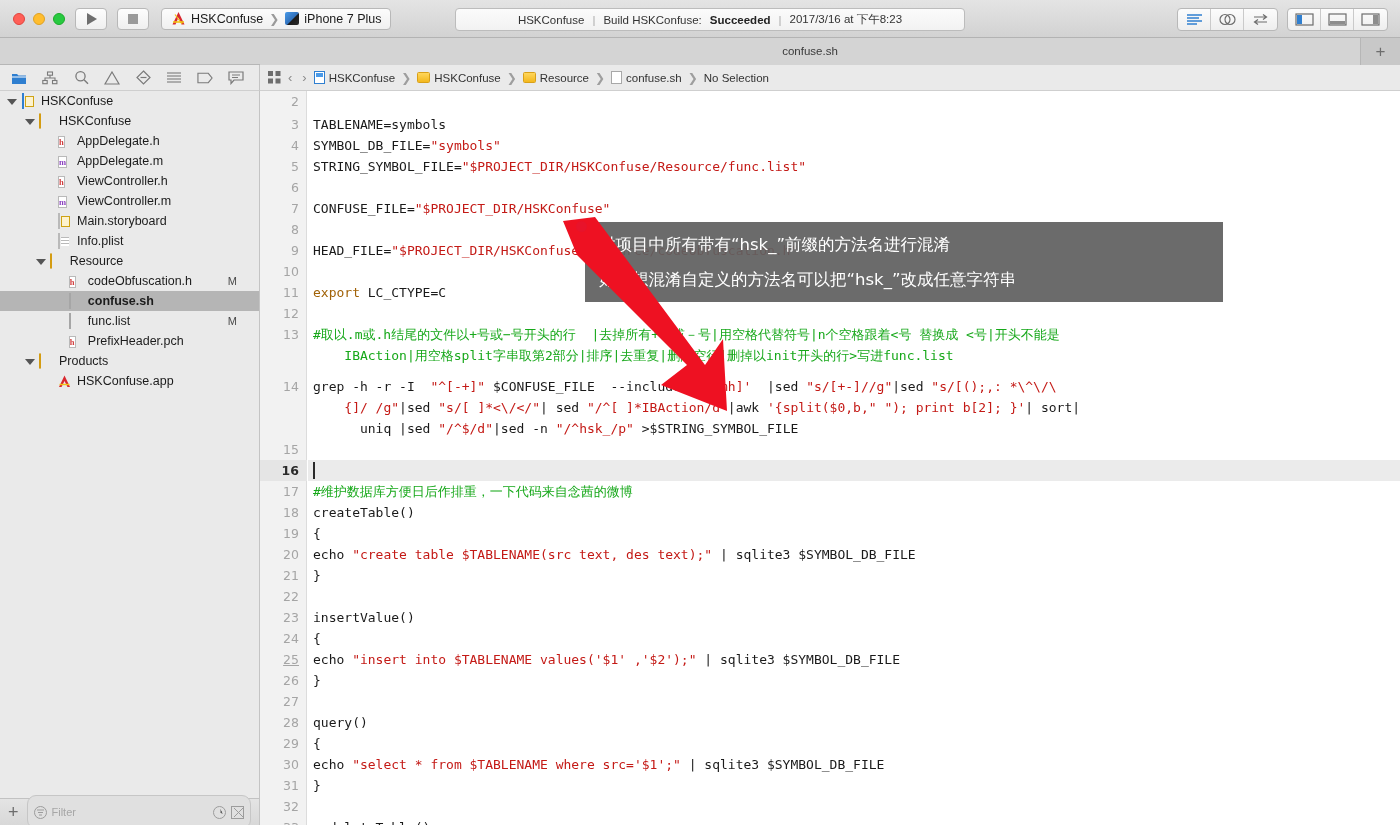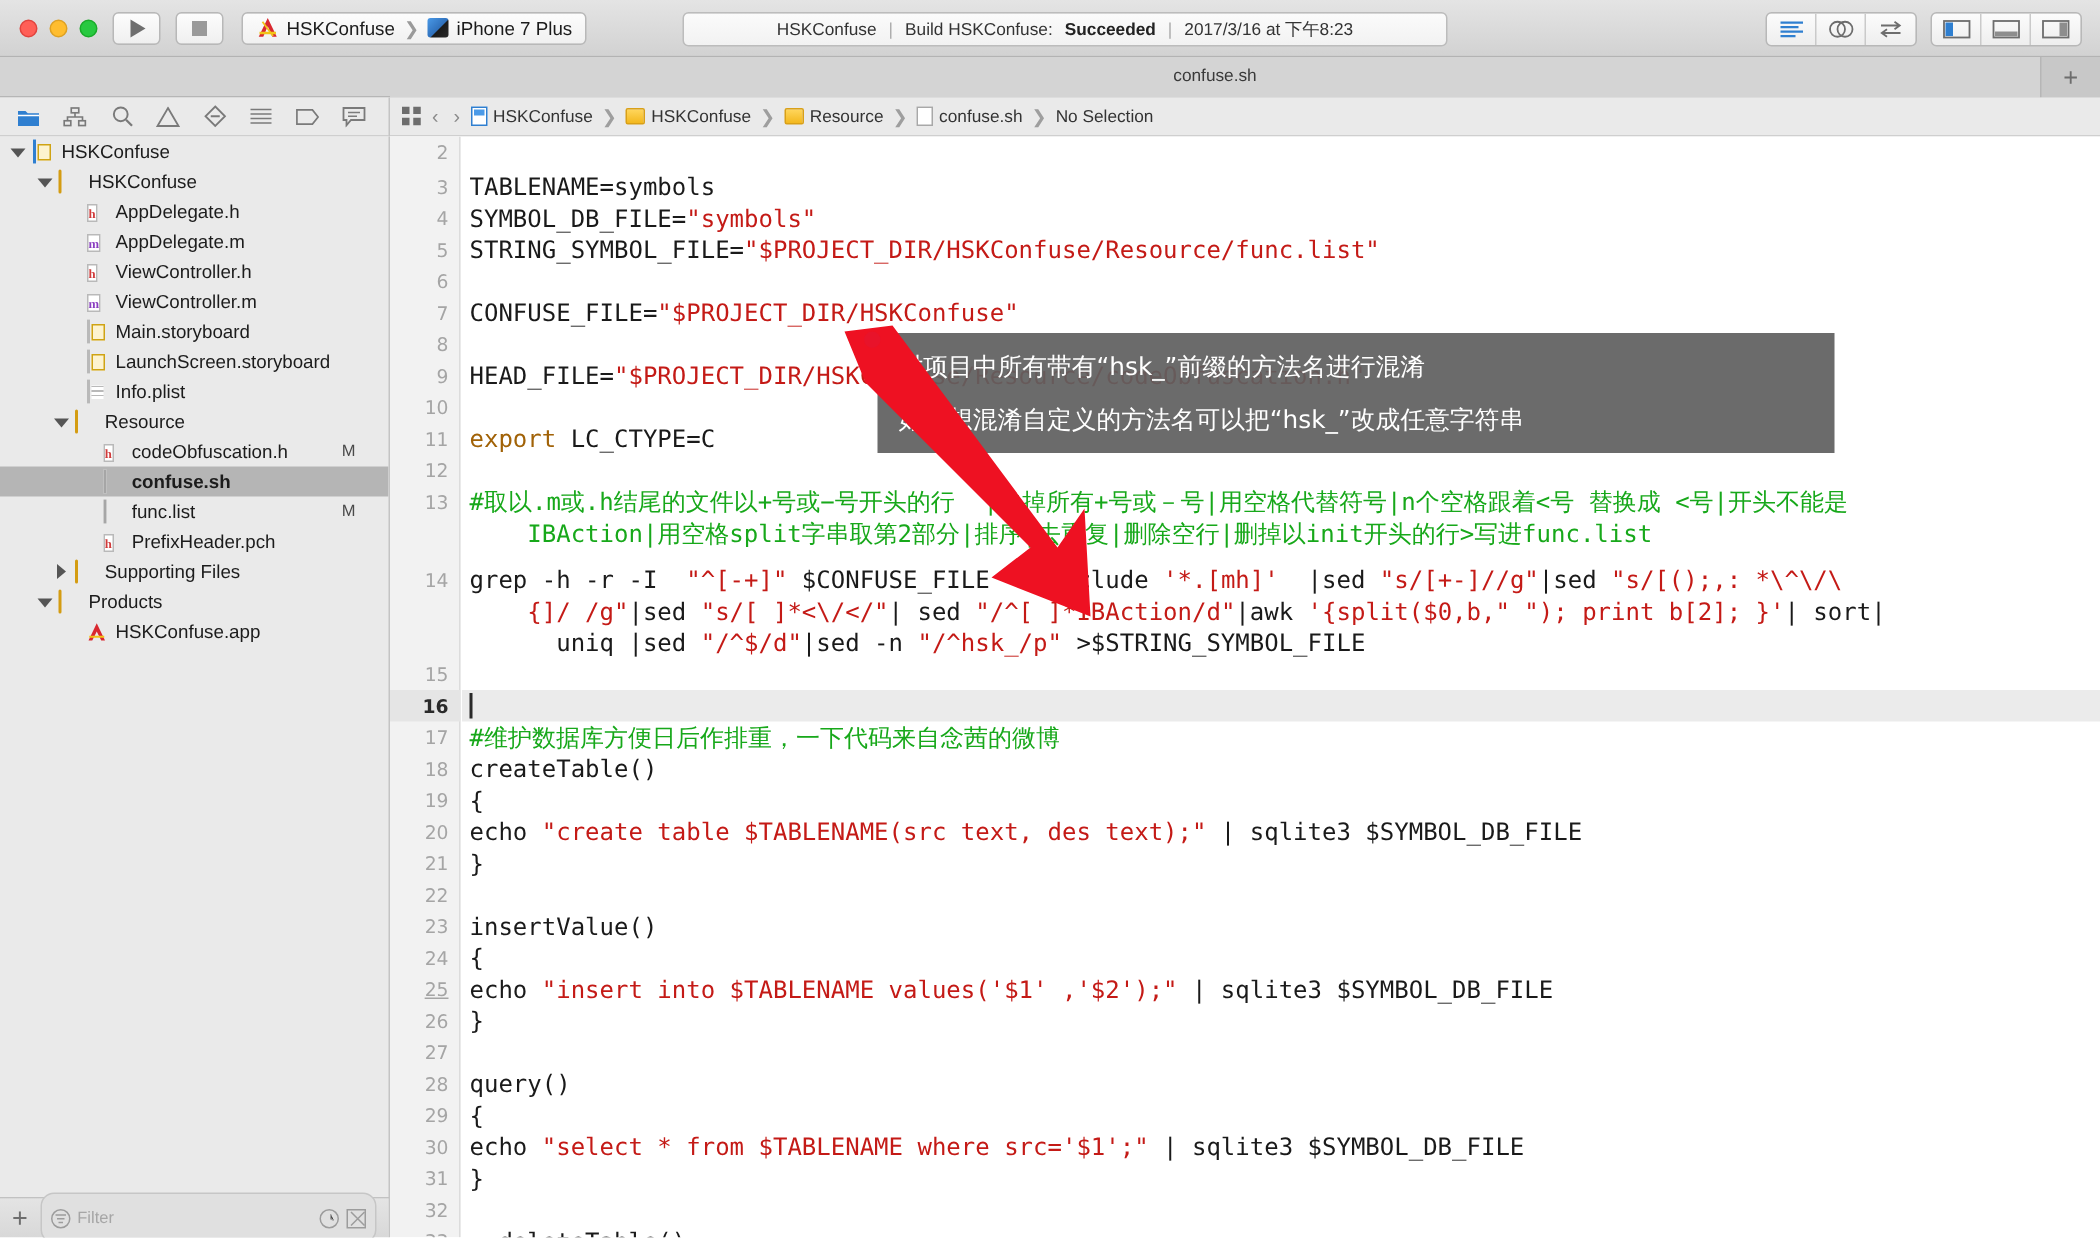--- a/index.html
+++ b/index.html
@@ -244,21 +244,21 @@
     position: absolute; right: 7px; font-size: 12.5px; color: #a5a5a5;
     font-family: "DejaVu Sans", sans-serif; text-align: right; line-height: 21px; height: 21px;
   }
   .lnum.cur { color: #2a2a2a; font-weight: bold; }
   .codearea {
     position: absolute; left: 48px; top: 0; right: 0; height: 734px;
   }
   .cline {
     position: absolute; left: 5px; height: 21px; line-height: 21px;
     font-family: "DejaVu Sans Mono", monospace;
-    font-size: 16px; white-space: pre; color: #1a1a1a;
+    font-size: 13px; white-space: pre; color: #1a1a1a;
   }
   .hl-row {
     position: absolute; left: 0; width: 1140px; height: 21px;
     background: #ebebeb;
   }
   .caret {
     position: absolute; width: 1.5px; height: 17px; background: #2a2a2a; top: 2px;
   }
   .str { color: #c41a16; }
   .cmt { color: #17a81a; }
@@ -529,27 +529,20 @@
         <span style="display:inline-block;width:43px"></span>
         <span class="disc"></span>
         <span style="display:inline-block;width:3px"></span>
         <span class="ic"><span class="ic-sb"></span></span>
         <span class="rlabel">Main.storyboard</span>
       </div>
       <div class="row">
         <span style="display:inline-block;width:43px"></span>
         <span class="disc"></span>
         <span style="display:inline-block;width:3px"></span>
-        <span class="ic"><span class="ic-sb"></span></span>
-        <span class="rlabel">LaunchScreen.storyboard</span>
-      </div>
-      <div class="row">
-        <span style="display:inline-block;width:43px"></span>
-        <span class="disc"></span>
-        <span style="display:inline-block;width:3px"></span>
         <span class="ic"><span class="ic-plist"></span></span>
         <span class="rlabel">Info.plist</span>
       </div>
       <div class="row">
         <span style="display:inline-block;width:35.8px"></span>
         <span class="disc open"></span>
         <span style="display:inline-block;width:3px"></span>
         <span class="ic"><span class="ic-folder"></span></span>
         <span class="rlabel">Resource</span>
       </div>
@@ -575,27 +568,20 @@
         <span class="ic"><span class="ic-doc"></span></span>
         <span class="rlabel">func.list</span>
         <span class="mflag">M</span>
       </div>
       <div class="row">
         <span style="display:inline-block;width:53.800000000000004px"></span>
         <span class="disc"></span>
         <span style="display:inline-block;width:3px"></span>
         <span class="ic"><span class="ic-h">h</span></span>
         <span class="rlabel">PrefixHeader.pch</span>
-      </div>
-      <div class="row">
-        <span style="display:inline-block;width:35.8px"></span>
-        <span class="disc closed"></span>
-        <span style="display:inline-block;width:3px"></span>
-        <span class="ic"><span class="ic-folder"></span></span>
-        <span class="rlabel">Supporting Files</span>
       </div>
       <div class="row">
         <span style="display:inline-block;width:25px"></span>
         <span class="disc open"></span>
         <span style="display:inline-block;width:3px"></span>
         <span class="ic"><span class="ic-folder"></span></span>
         <span class="rlabel">Products</span>
       </div>
       <div class="row">
         <span style="display:inline-block;width:43px"></span>

